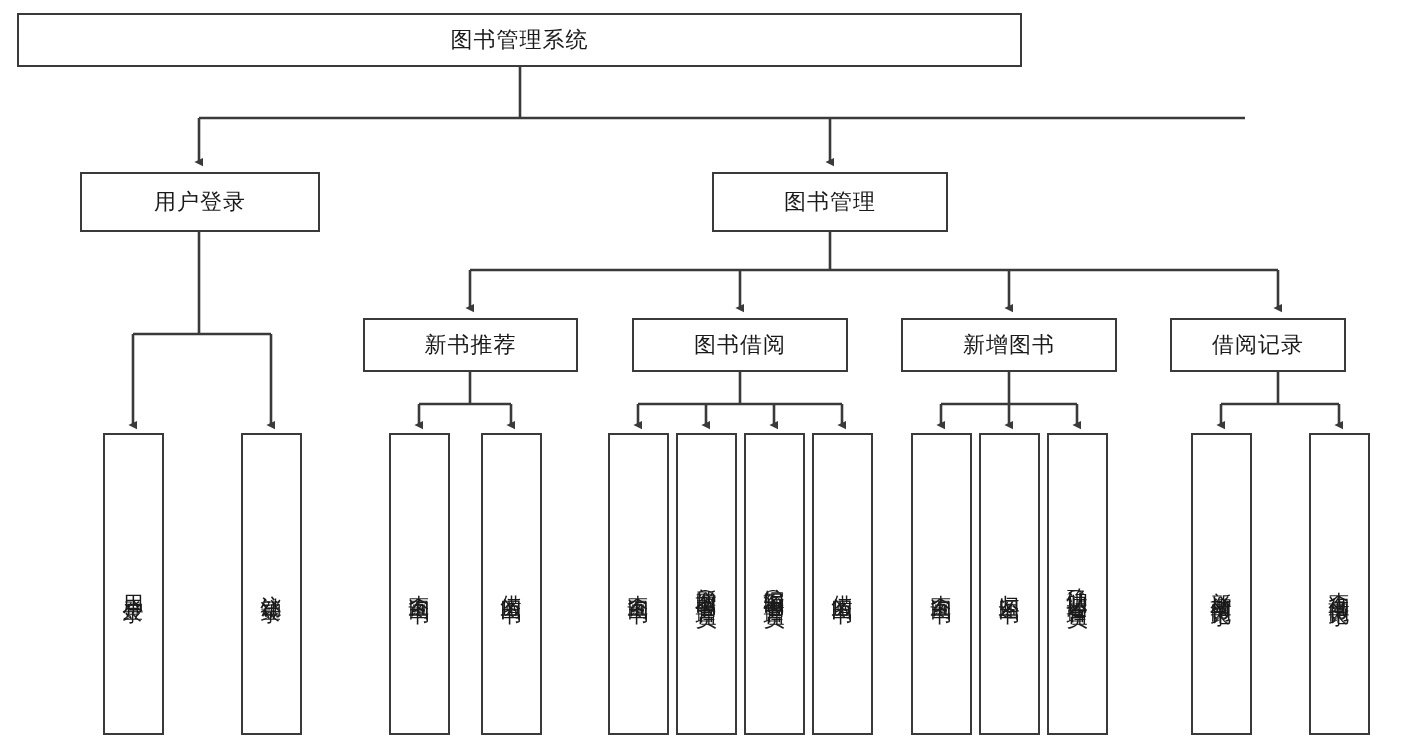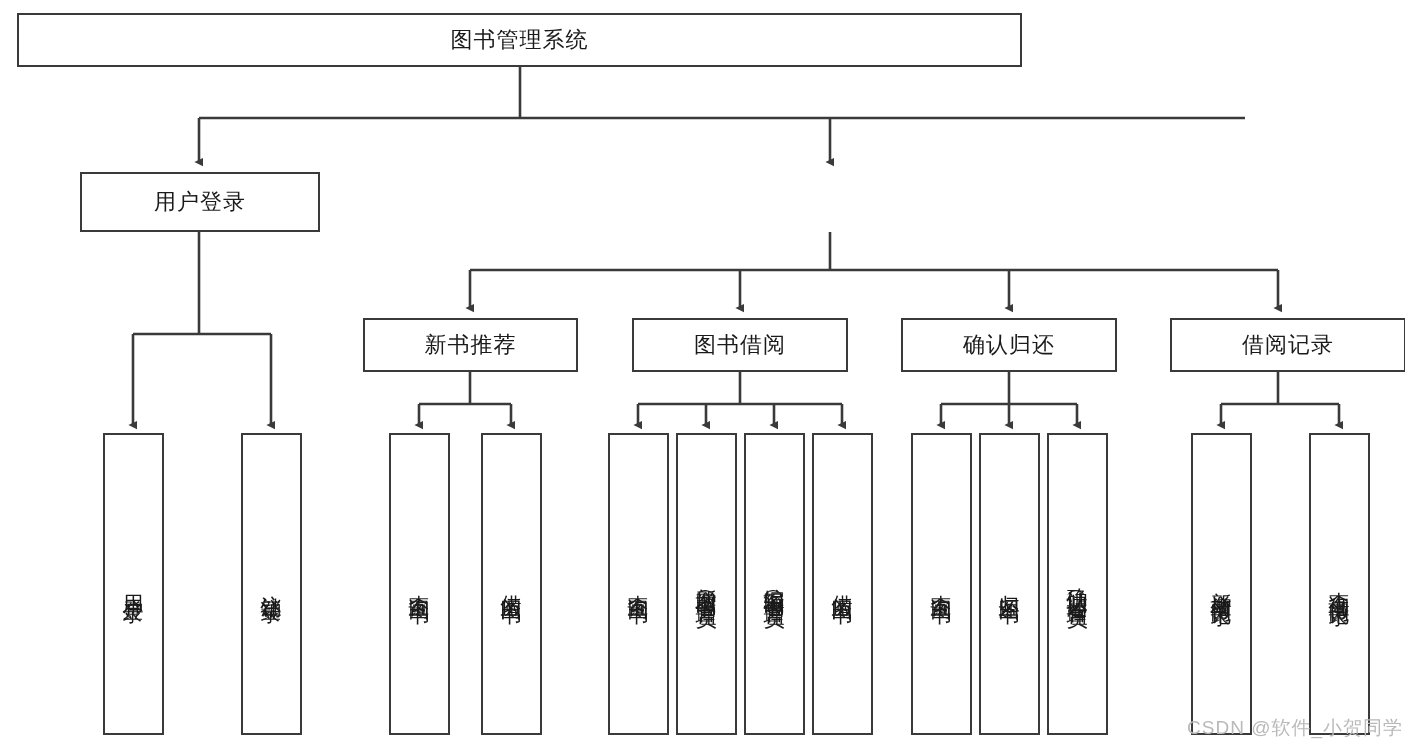--- a/index.html
+++ b/index.html
@@ -118,31 +118,34 @@
     </g>
   </svg>
 
   <div class="node h" style="left:17px; top:13px; width:1005px; height:54px;">
     <span>图书管理系统</span>
   </div>
 
   <div class="node h" style="left:80px; top:172px; width:240px; height:60px;">
     <span>用户登录</span>
   </div>
+  <div class="node h" style="left:712px; top:172px; width:236px; height:60px;">
+    <span>图书管理</span>
+  </div>
 
   <div class="node h" style="left:363px; top:318px; width:215px; height:54px;text-align:right;">
     <span>新书推荐</span>
   </div>
   <div class="node h" style="left:632px; top:318px; width:216px; height:54px;font-family:Liberation Serif, serif;">
     <span>图书借阅</span>
   </div>
   <div class="node h" style="left:901px; top:318px; width:216px; height:54px;">
-    <span>确认归还</span>
+    <span>新增图书</span>
   </div>
-  <div class="node h" style="left:1170px; top:318px; width:236px; height:54px;">
+  <div class="node h" style="left:1170px; top:318px; width:176px; height:54px;">
     <span>借阅记录</span>
   </div>
 
   <div class="node v" style="left:103px; top:433px; width:61px; height:302px;">
     <span class="vtext">用户登录</span>
   </div>
   <div class="node v" style="left:241px; top:433px; width:61px; height:302px;">
     <span class="vtext">注销登录</span>
   </div>
 
@@ -176,15 +179,14 @@
     <span class="vtext">确认归还（管理员）</span>
   </div>
 
   <div class="node v" style="left:1191px; top:433px; width:61px; height:302px;">
     <span class="vtext">新增借阅记录</span>
   </div>
   <div class="node v" style="left:1309px; top:433px; width:61px; height:302px;">
     <span class="vtext">查询借阅记录</span>
   </div>
 
-  <div class="watermark">CSDN @软件_小贺同学</div>
 
 </div>
 
 </body></html>

